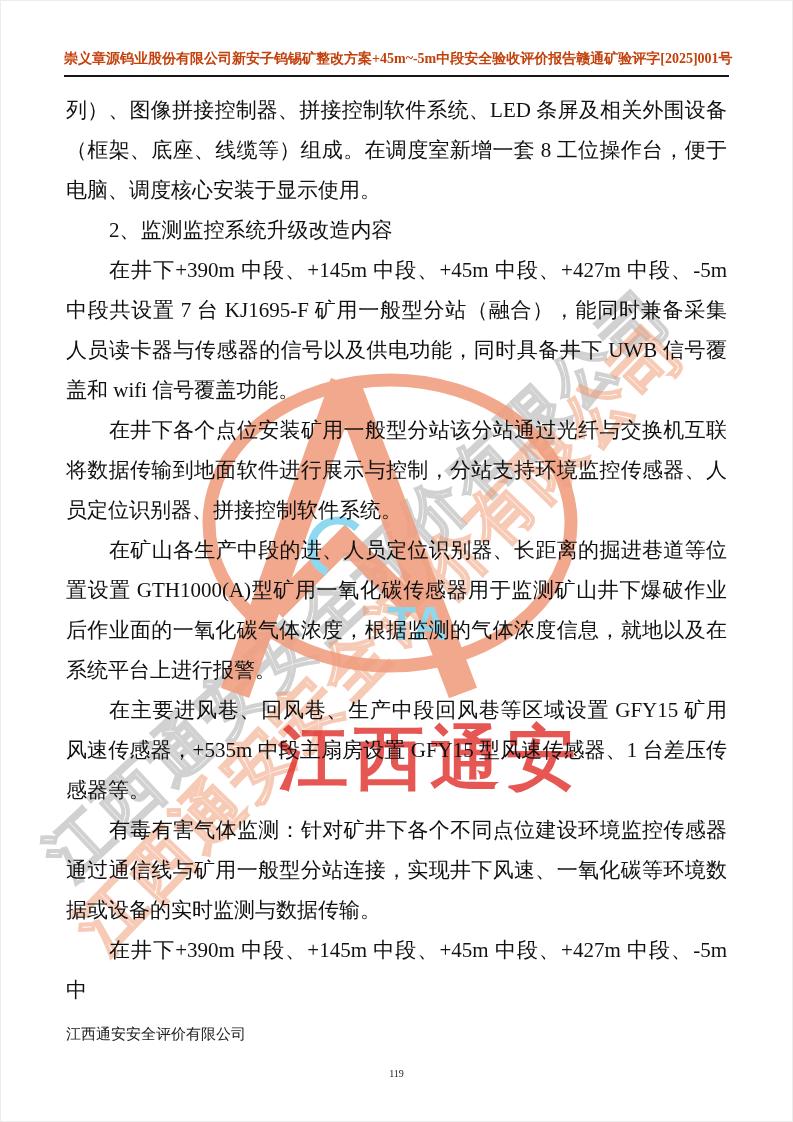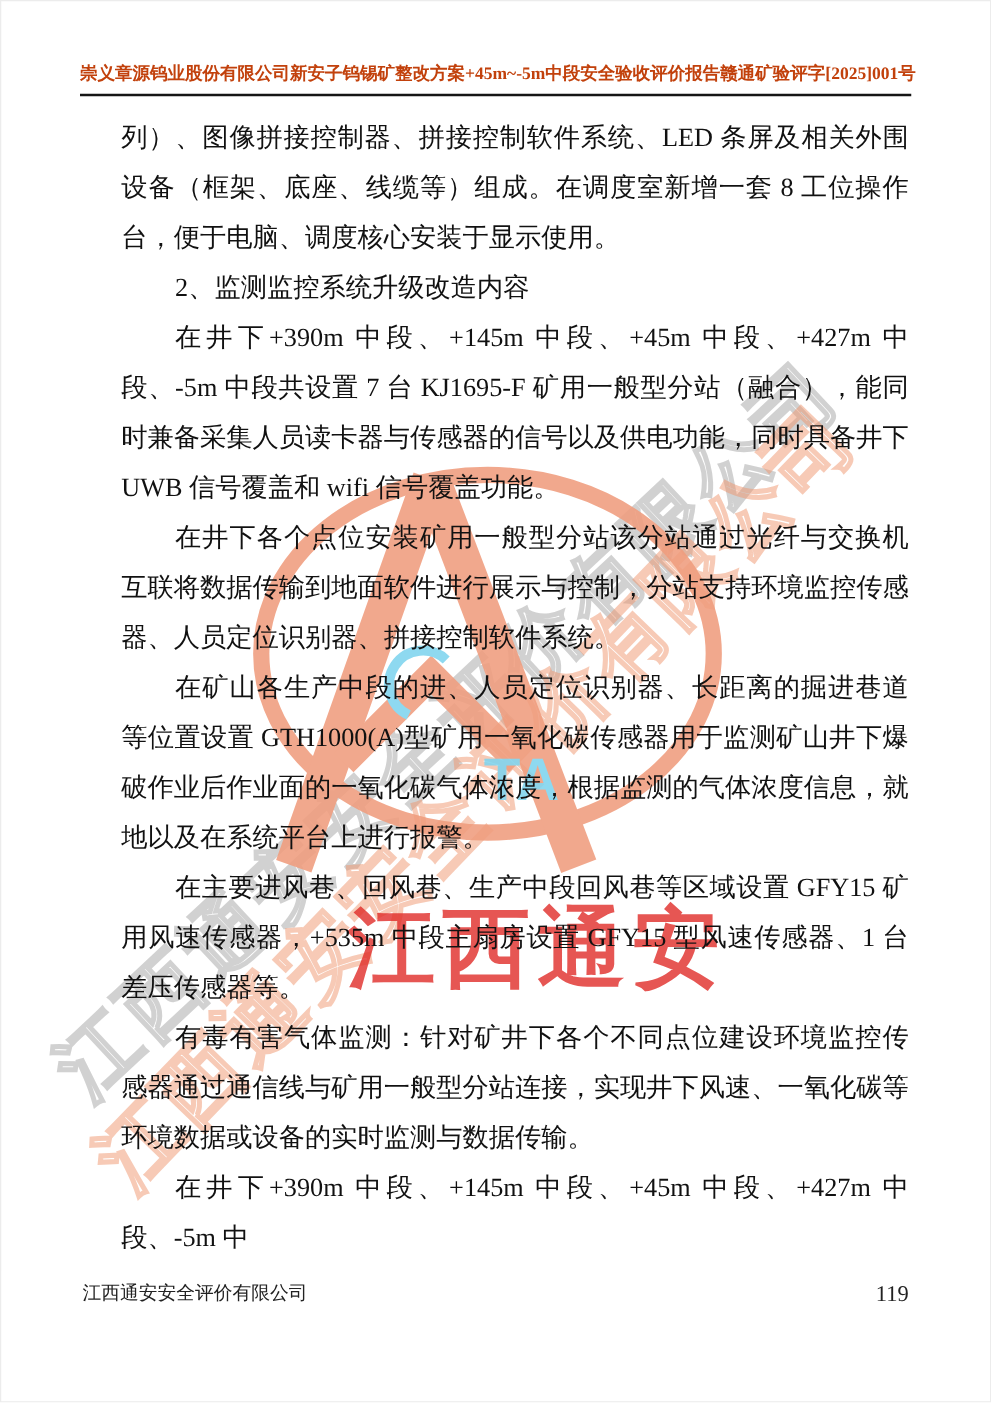--- a/index.html
+++ b/index.html
@@ -47,30 +47,29 @@
     position:absolute;left:64px;right:64px;top:50px;
     display:flex;justify-content:space-between;align-items:flex-end;
     font-size:14px;font-weight:bold;white-space:nowrap;
     padding-bottom:7px;border-bottom:2px solid #151515;
     color:#c2410c;
   }
   .doc-body{
     position:absolute;left:66px;right:66px;top:90px;
     font-size:21px;line-height:40px;
     text-align:justify;
-    margin-left:31px;
   }
   .para{margin:0;text-indent:0;}
   .para.indent{text-indent:2.05em;}
   .doc-footer{
     position:absolute;left:66px;right:66px;bottom:77px;height:20px;
     font-size:15px;color:#222;
   }
   .footer-company{position:absolute;left:0;top:0;}
-  .footer-page{position:absolute;left:0;right:0;text-align:right;font-size:18px;}
+  .footer-page{position:absolute;left:0;right:0;text-align:center;font-size:10px;margin-top:43px;}
 </style>
 </head>
 <body>
 
 <div class="page">
 
   <div class="wm-layer">
 
     <div class="wm-diagonal wm-gray">江西通安安全评价有限公司</div>
 

